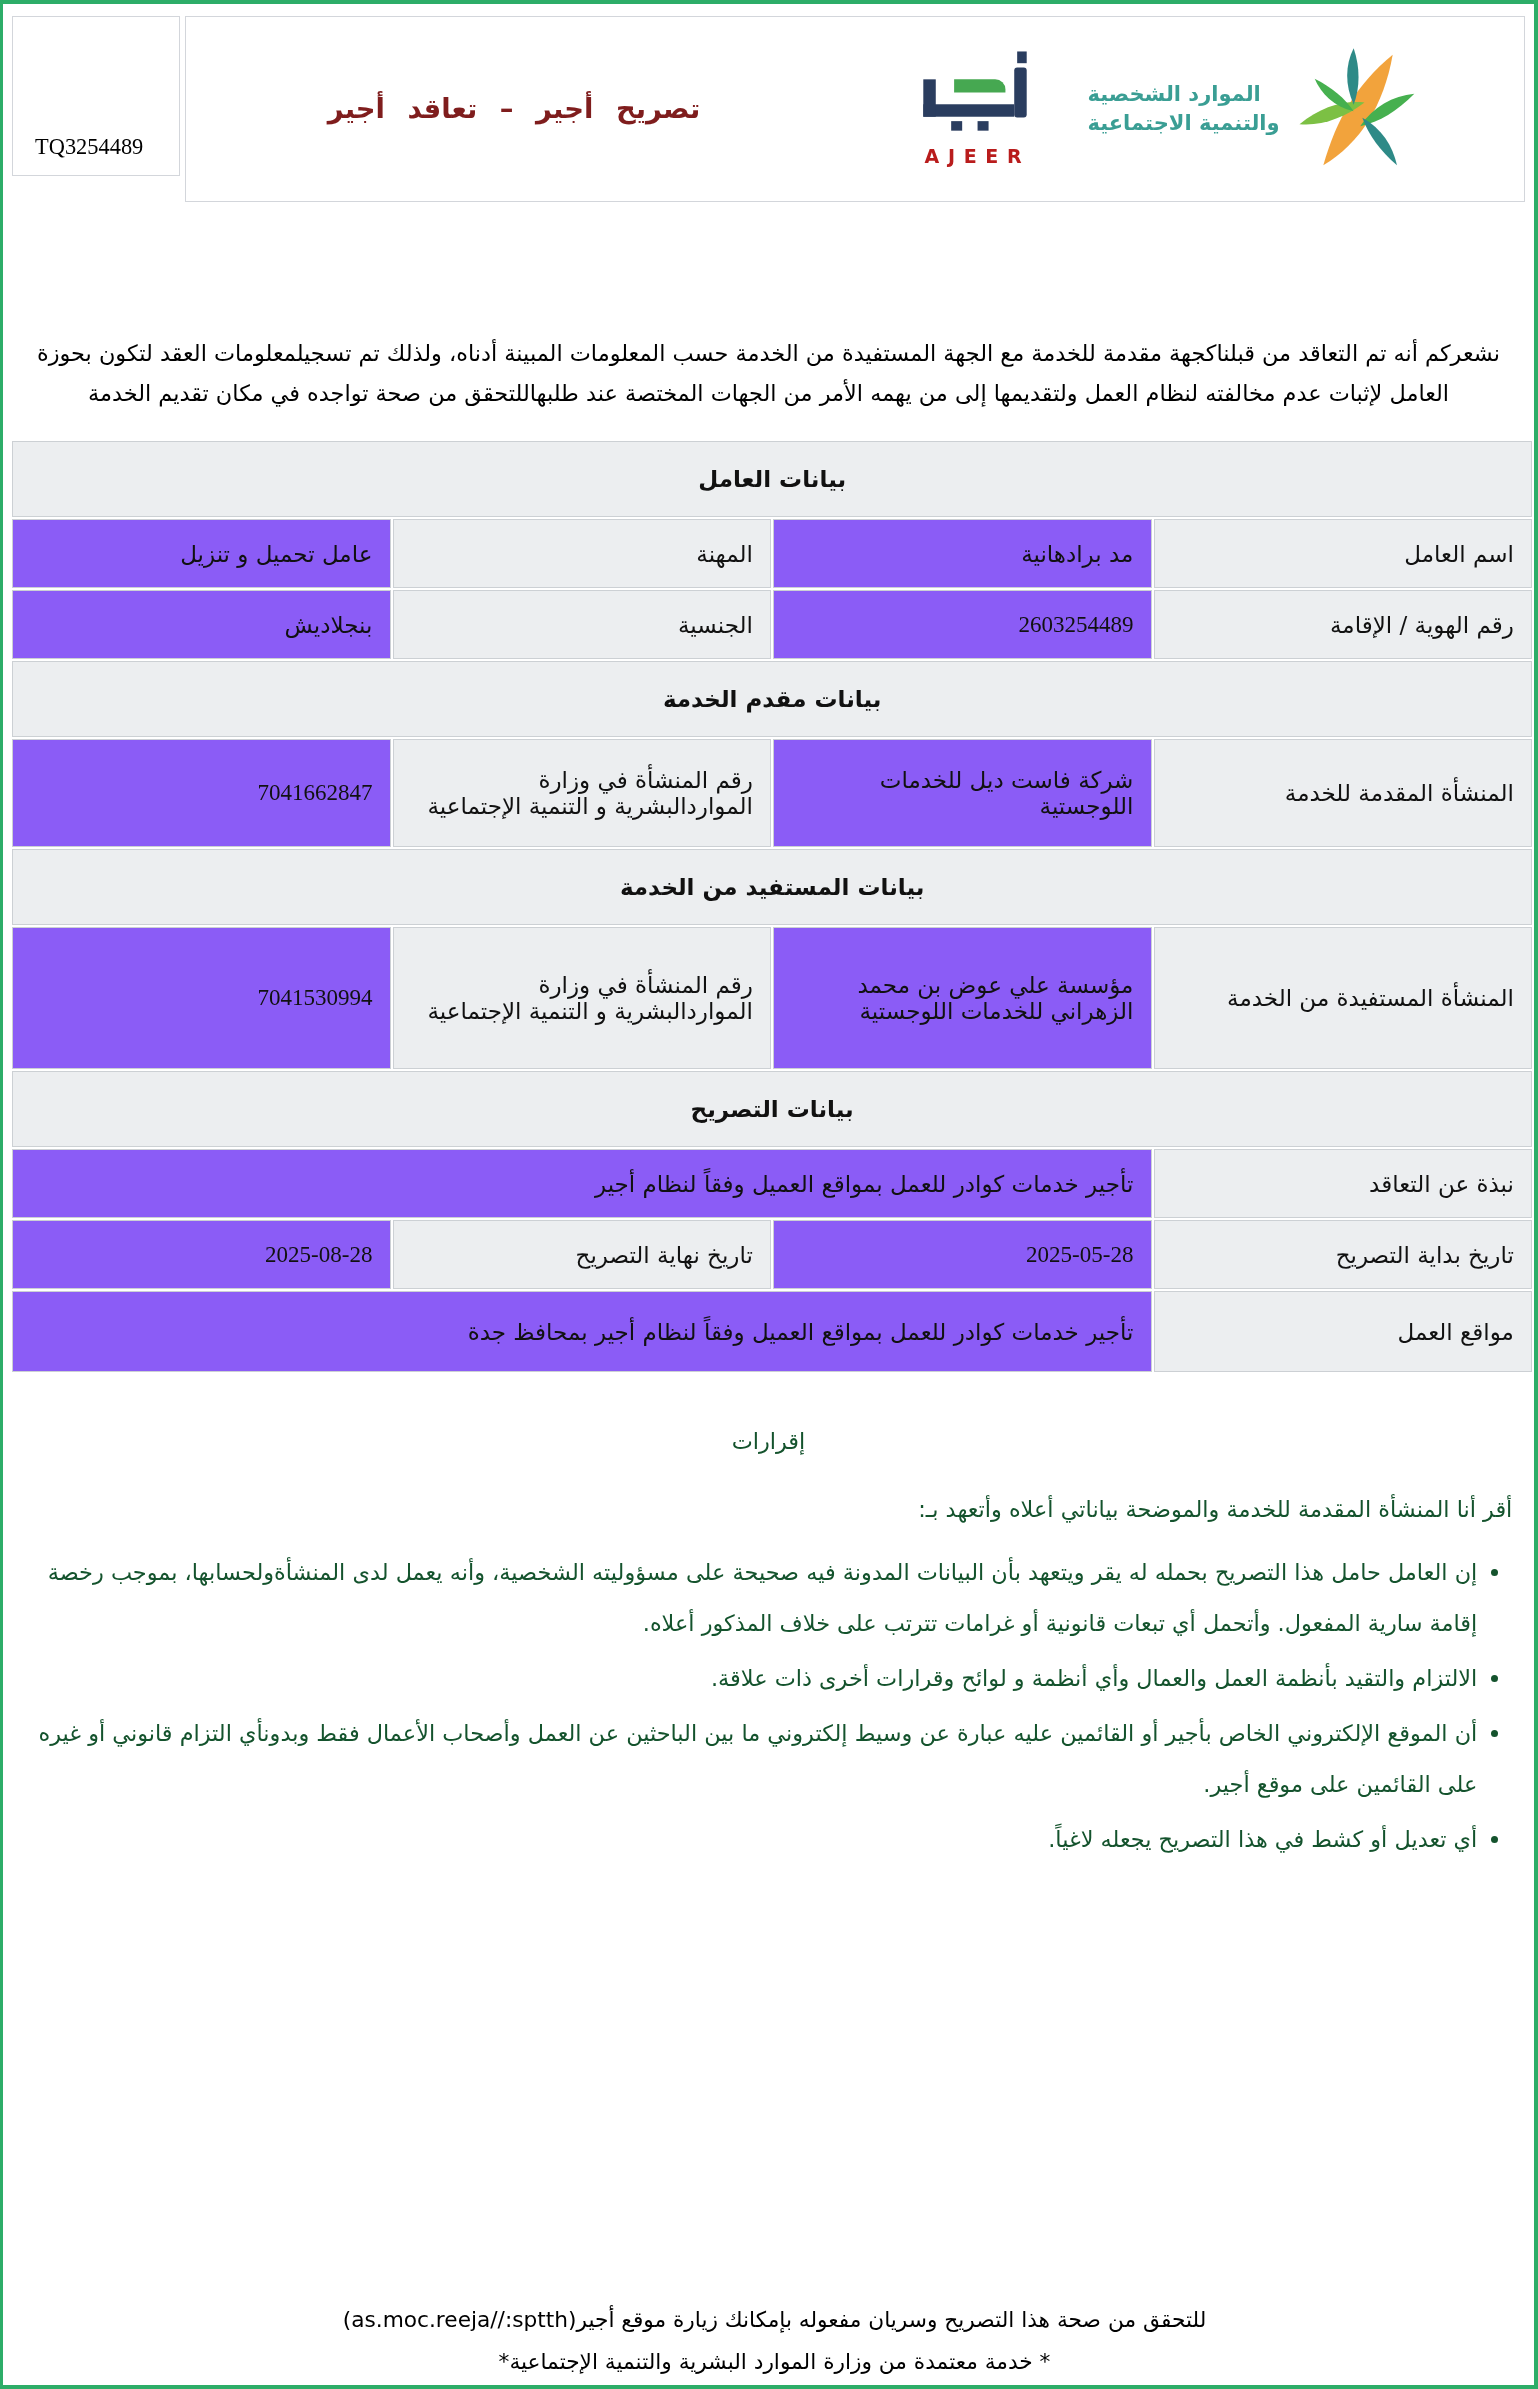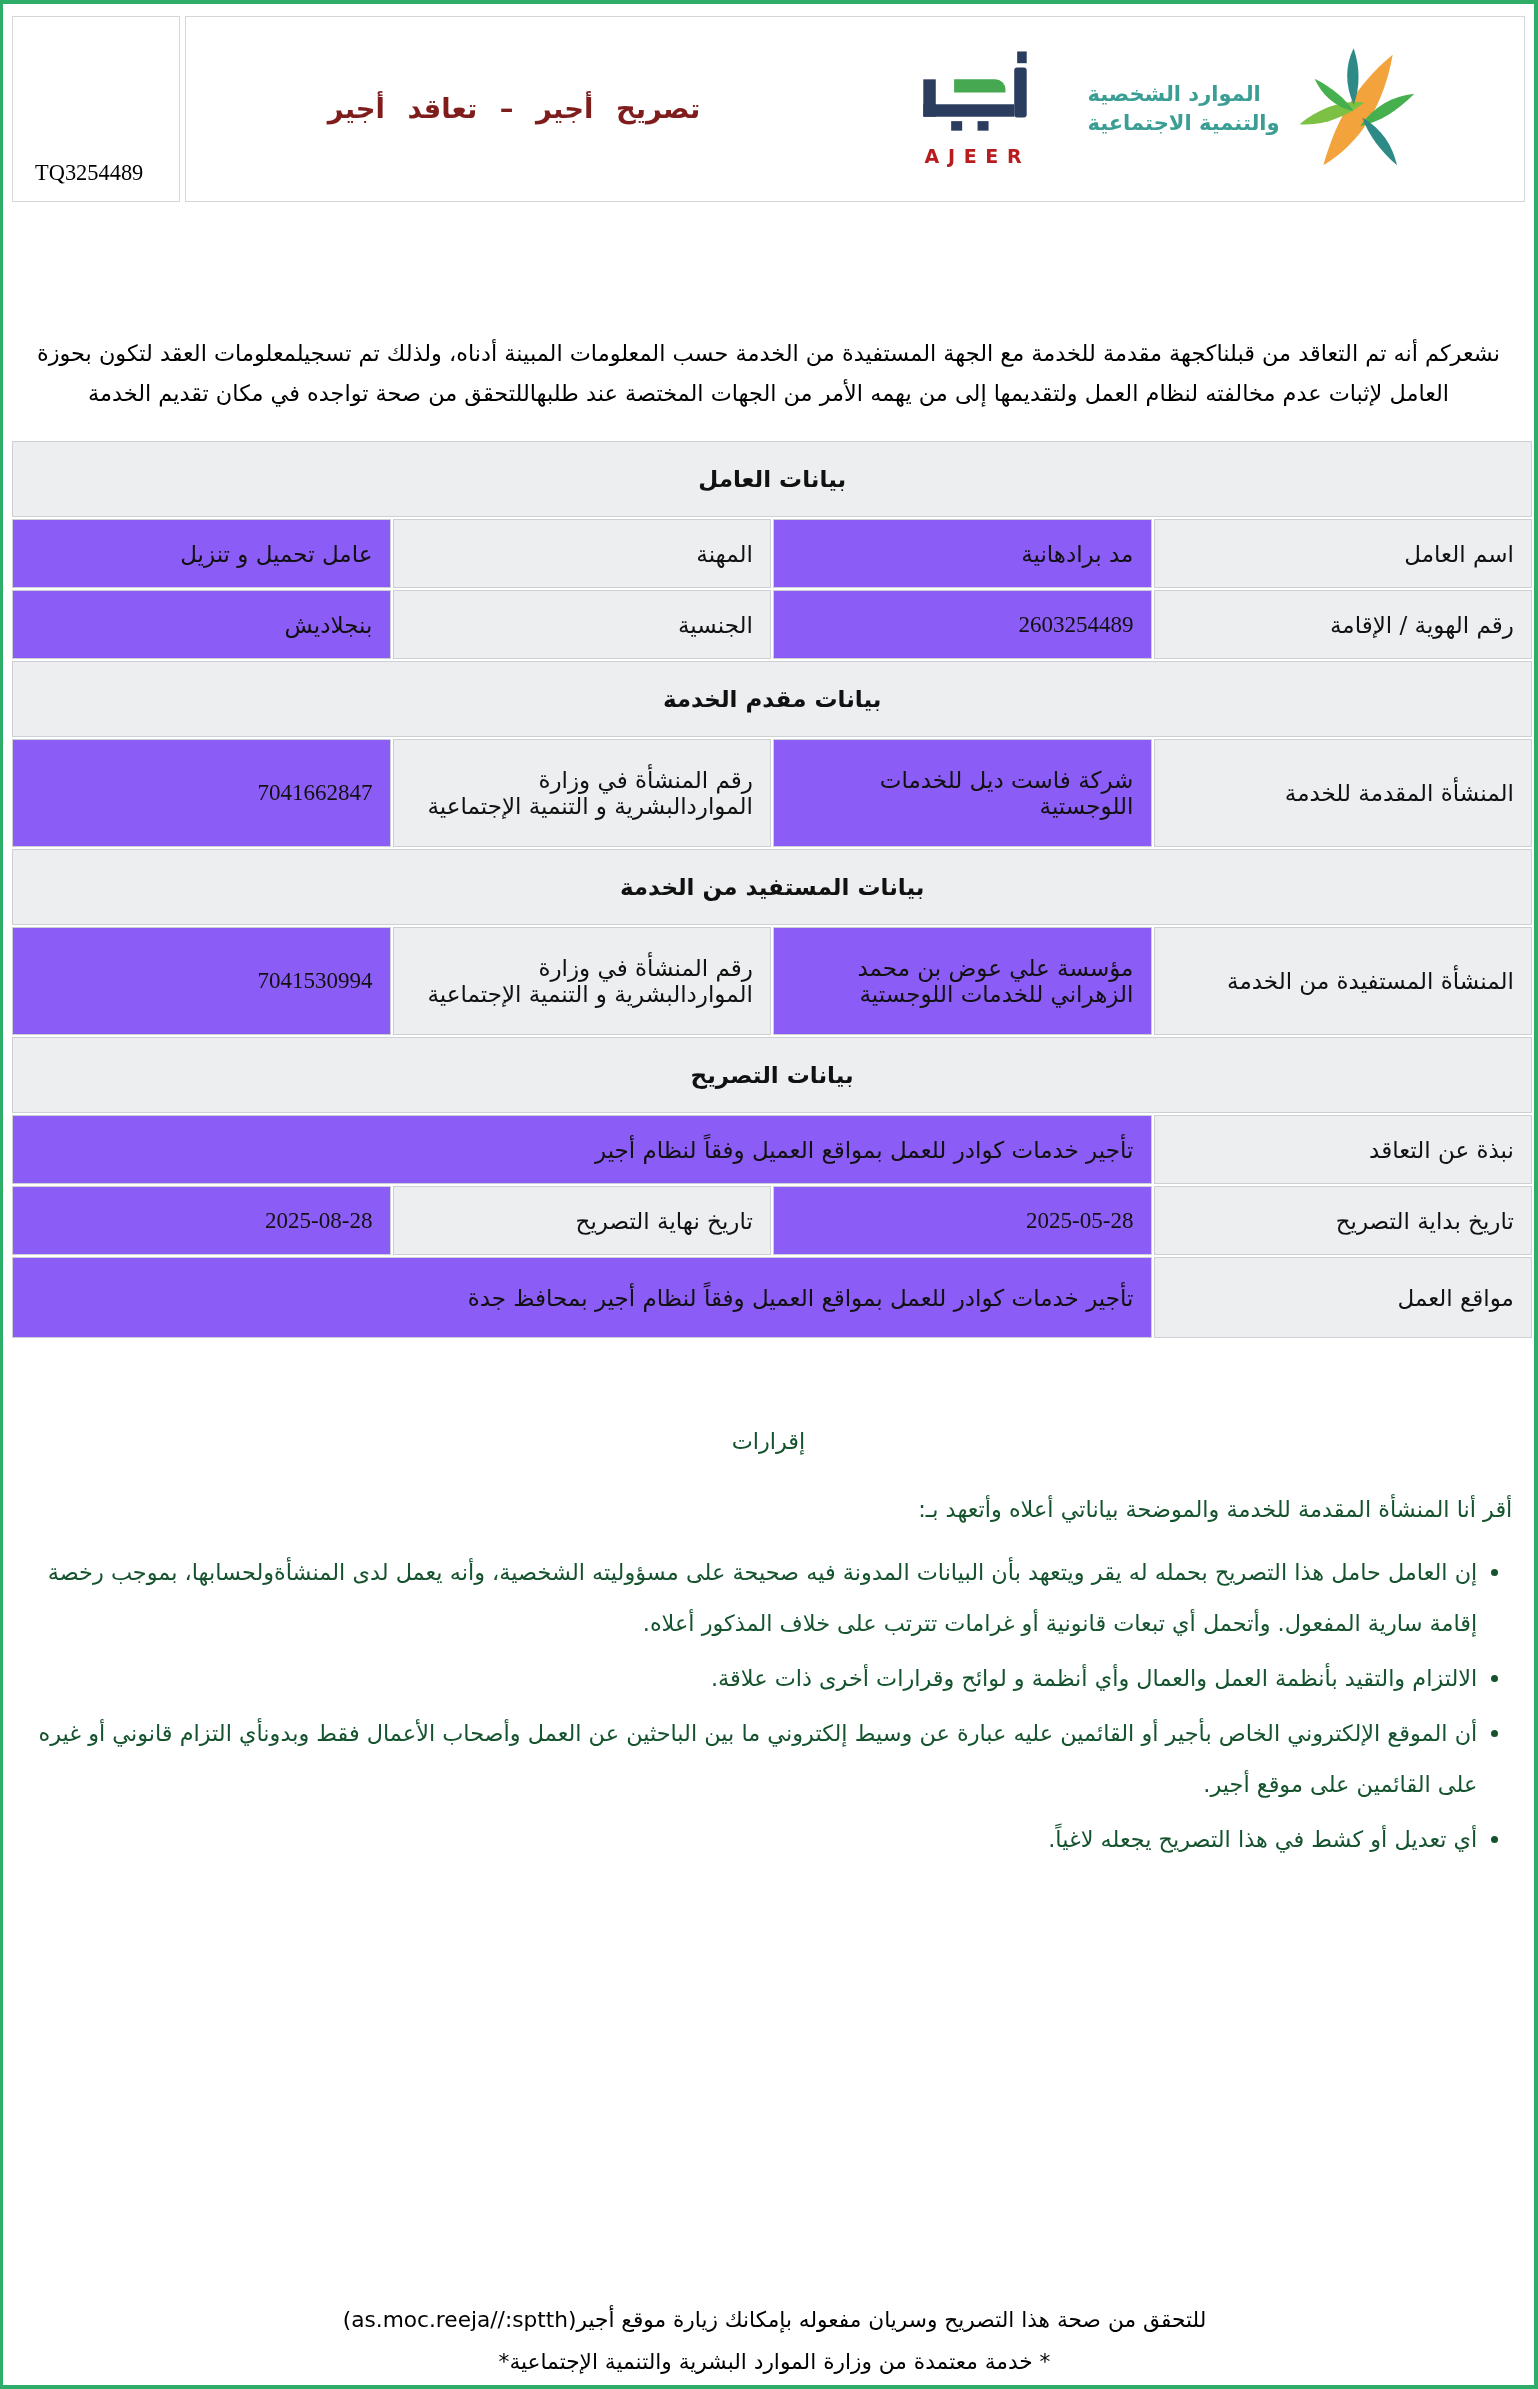--- a/index.html
+++ b/index.html
@@ -3,21 +3,21 @@
 <meta charset="utf-8">
 <style>
   * { margin:0; padding:0; box-sizing:border-box; }
   body { background:#fff; font-family:"DejaVu Sans", sans-serif; color:#111; }
   .page {
     position:relative; width:1539px; height:2389px;
     background:#ffffff; border:4.3px solid #2dad68; overflow:hidden;
   }
   
   .hbox { position:absolute; top:11.6px; border:1.4px solid #d3d6db; background:#fff; }
-  .hbox-left  { left:9.4px;  width:168px;  height:186px; }
+  .hbox-left  { left:9.4px;  width:168px;  height:160px; }
   .hbox-right { left:182px; right:9.4px;   height:186px; display:flex; align-items:center; }
   .tq { position:absolute; right:auto; left:21.7px; bottom:14.4px;
         font-family:"Liberation Serif","DejaVu Serif",serif; font-size:22.4px; color:#000; direction:ltr;}
   .doc-title { flex:1; text-align:center; font-size:27.4px; font-weight:700; word-spacing:13px; color:#7f1d1d; }
   .ajeer-logo { width:170px; margin-inline-start:32.5px; margin-inline-end:43px; text-align:center; }
   .ajeer-latin { color:#b91c1c; font-size:19px; font-weight:700; letter-spacing:8.7px; margin-top:4.3px; text-align:right; direction:ltr; padding-right:24.6px;}
   .ministry { display:flex; align-items:center; margin-inline-start:101px; }
   .ministry-text { text-align:left; color:#3a9e94; font-size:21px; font-weight:700; line-height:29px; margin-inline-start:13px; }
   .palm { width:130px; height:134px; }
   
@@ -25,21 +25,21 @@
            text-align:center; font-size:22.4px; line-height:40px; color:#000000; }
   
   table.permit { position:absolute; top:435px; left:7.2px; width:1524px;
                  border-collapse:separate; border-spacing:2.9px; table-layout:fixed; }
   table.permit td { border:1.4px solid #ccd0d4; font-size:23px; padding:5.8px 17.3px;
                     vertical-align:middle; background:#8b5cf6; overflow:hidden; }
   td.sect { background:#eceef0 !important; text-align:center; font-weight:700; height:76px; }
   td.lbl  { background:#eceef0 !important; }
   tr.r-basic td { height:69px; }
   tr.r-provider td { height:108px; }
-  tr.r-benef td { height:108px; }
+  tr.r-benef td { height:142px; }
   tr.r-loc td { height:81px; }
   .num { font-family:"Liberation Serif","DejaVu Serif",serif; }
   
   .decl { position:absolute; top:1424px; left:21.7px; right:21.7px; font-size:22.4px; color:#14532d; }
   .decl-title { text-align:center; font-size:22.4px; margin-bottom:42px; }
   .decl-intro { text-align:right; margin-bottom:24.6px; }
   ul.decl-list { list-style:disc; padding-right:35px; }
   ul.decl-list li { line-height:51px; margin-bottom:4.3px; text-align:right; }
   
   .footer { position:absolute; top:2295px; left:12px; right:0; text-align:center;

